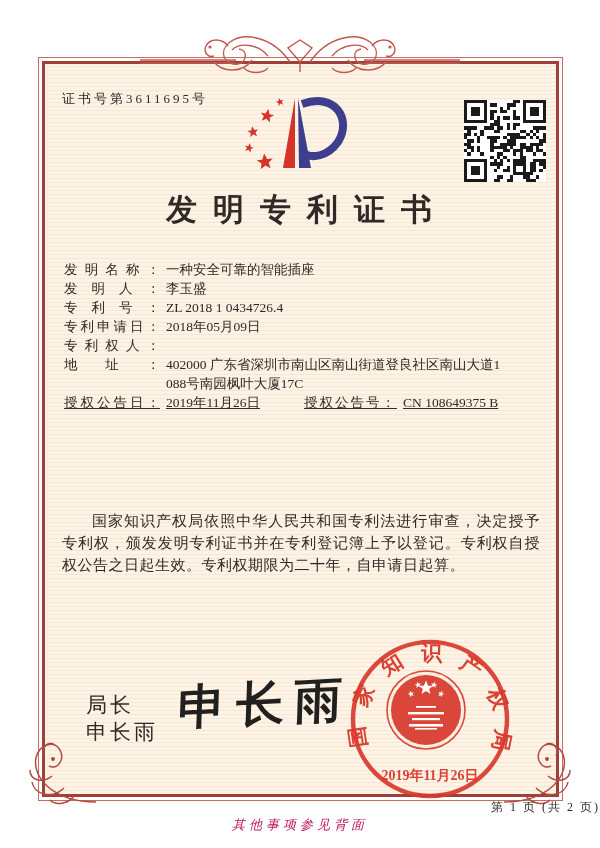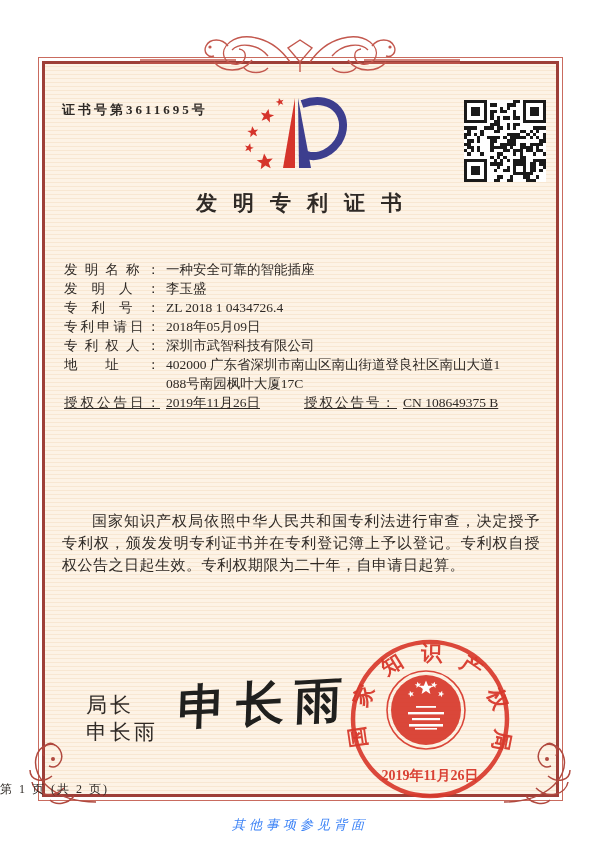--- a/index.html
+++ b/index.html
@@ -10,24 +10,24 @@
   .frame-outer{position:absolute;left:38px;top:57px;width:523px;height:742px;border:1px solid #c96b5e;}
   .frame-inner{position:absolute;left:3px;top:3px;right:3px;bottom:3px;border:3px solid #9e3f38;
     background:repeating-linear-gradient(0deg,#fdf3e6 0px,#fdf3e6 3px,#f8e7d2 3px,#f8e7d2 4px);}
 
   .top-ornament{position:absolute;left:140px;top:22px;}
   .corner{position:absolute;}
   .corner.bl{left:20px;top:726px;}
   .corner.br{left:496px;top:726px;transform:scaleX(-1);}
 
   
-  .cert-no{position:absolute;left:62px;top:101px;font-size:13px;letter-spacing:3px;font-weight:bold;}
+  .cert-no{position:absolute;left:62px;top:90px;font-size:13px;letter-spacing:3px;}
   .logo{position:absolute;left:240px;top:92px;}
   .qr{position:absolute;left:464px;top:100px;}
-  .title{position:absolute;left:0;top:189px;width:100%;text-align:center;font-size:21px;font-weight:bold;
+  .title{position:absolute;left:0;top:189px;width:100%;text-align:center;font-size:31px;font-weight:bold;
     letter-spacing:16px;padding-left:14px;box-sizing:border-box;}
 
   
   .fields{position:absolute;left:64px;top:260px;width:474px;display:flex;flex-direction:column;
     font-size:13.5px;line-height:19px;}
   .frow{display:flex;align-items:flex-start;}
   .flabel{display:inline-block;width:96px;text-align:justify;text-align-last:justify;flex:0 0 96px;}
   .fvalue{white-space:pre-line;margin-left:6px;}
   .grant-row{display:flex;text-decoration:underline;}
   .grant-right{margin-left:44px;display:flex;}
@@ -40,23 +40,23 @@
 
   
   .signer{position:absolute;left:86px;top:692px;font-size:21px;line-height:27px;letter-spacing:3px;}
   .signature{position:absolute;left:178px;top:672px;font-size:48px;letter-spacing:10px;color:#20201e;
     transform:rotate(-3deg) skewX(-5deg);font-weight:bold;}
 
   
   .seal{position:absolute;left:345px;top:634px;}
 
   
-  .page-info{position:absolute;left:0;top:781px;width:100%;text-align:left;font-size:12px;letter-spacing:2px;}
+  .page-info{position:absolute;left:0;top:799px;width:100%;text-align:right;font-size:12px;letter-spacing:2px;}
   .back-note{position:absolute;left:0;top:816px;width:100%;text-align:center;font-size:13px;letter-spacing:4px;
-    color:#3b82f6;font-style:italic;}
+    color:#be185d;font-style:italic;}
 </style>
 </head>
 <body>
 
 <div class="cert">
 
   <div class="frame-outer">
     <div class="frame-inner"></div>
   </div>
 
@@ -352,21 +352,20 @@
     <div class="frow">
       <span class="flabel">专利号：</span>
       <span class="fvalue">ZL 2018 1 0434726.4</span>
     </div>
     <div class="frow">
       <span class="flabel">专利申请日：</span>
       <span class="fvalue">2018年05月09日</span>
     </div>
     <div class="frow">
       <span class="flabel">专利权人：</span>
-      <span class="fvalue">深圳市武智科技有限公司</span>
     </div>
     <div class="frow">
       <span class="flabel">地址：</span>
       <span class="fvalue">402000 广东省深圳市南山区南山街道登良社区南山大道1
 088号南园枫叶大厦17C</span>
     </div>
     <div class="grant-row">
       <div class="frow">
         <span class="flabel">授权公告日：</span>
         <span class="fvalue">2019年11月26日</span>

